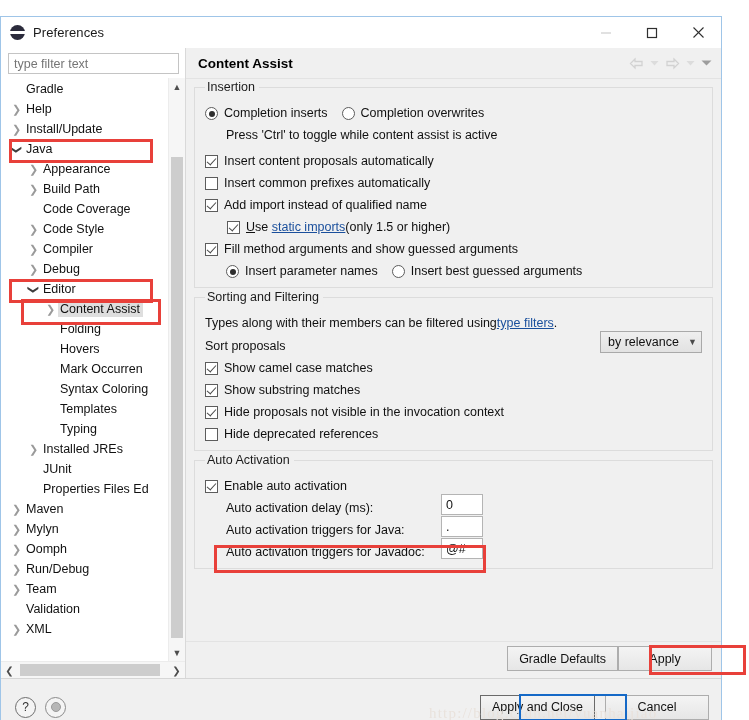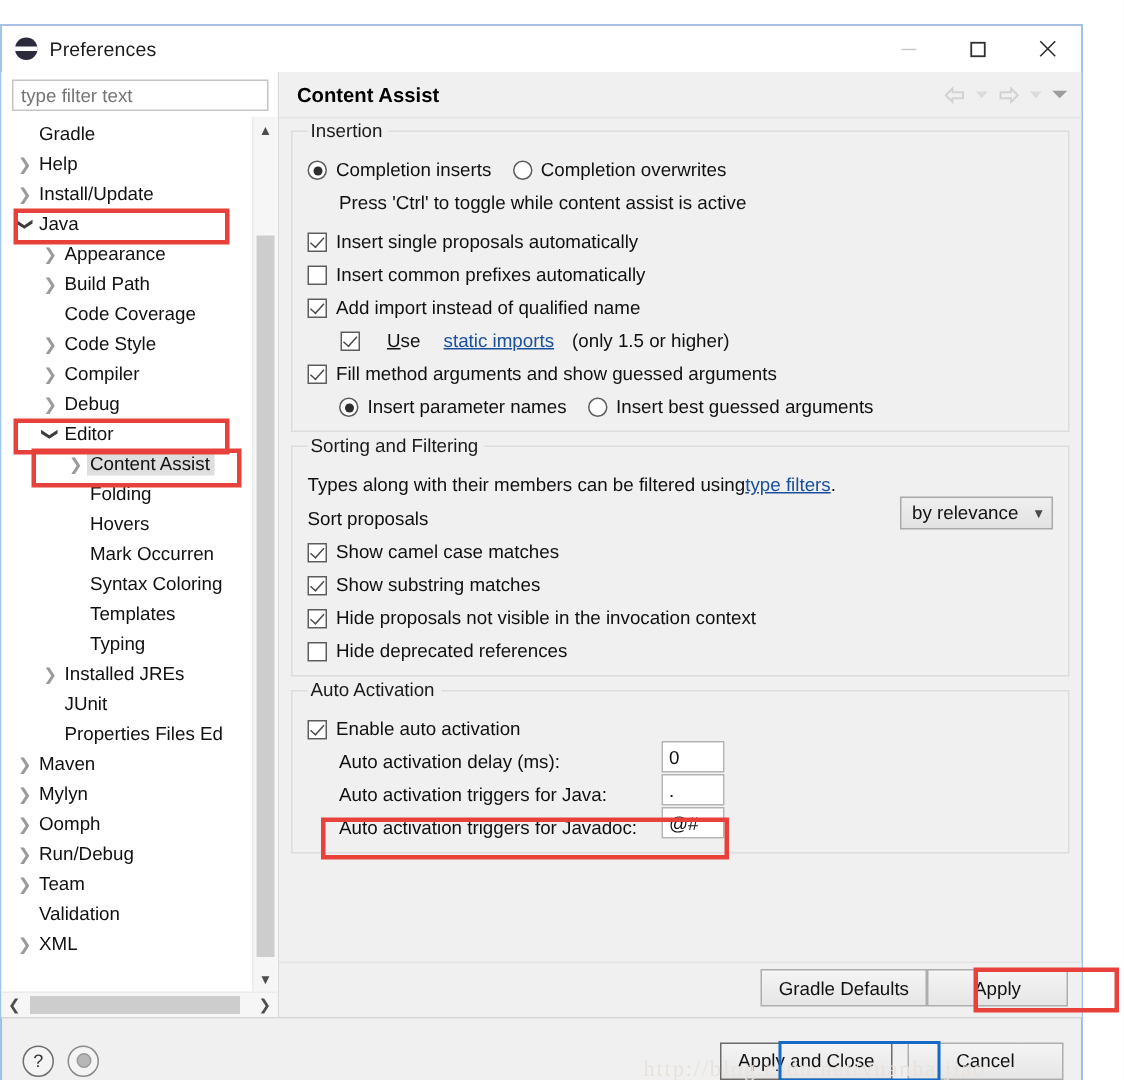--- a/index.html
+++ b/index.html
@@ -246,21 +246,21 @@
   }
   .group-inner { margin-top: -4px; }
 
   .row {
     display: flex;
     align-items: flex-end;
     min-height: 21px;
     margin: 1px 0;
   }
   .indent1 { padding-left: 21px; }
-  .indent2 { padding-left: 22px; gap: 12px; }
+  .indent2 { padding-left: 22px; }
 
   .cb {
     width: 13px; height: 13px;
     flex: 0 0 13px;
     border: 1px solid #5c5c5c;
     background: #ffffff;
     margin-right: 6px;
     position: relative;
     box-sizing: border-box;
   }
@@ -634,21 +634,21 @@
               <span class="lbl">Completion inserts</span>
               <span style="width:14px"></span>
               <span class="rb"></span>
               <span class="lbl">Completion overwrites</span>
             </div>
             <div class="row indent1">
               <span class="lbl">Press 'Ctrl' to toggle while content assist is active</span>
             </div>
             <div class="row" style="margin-top:5px">
               <span class="cb checked"></span>
-              <span class="lbl">Insert single proposals automatically</span>
+              <span class="lbl">Insert content proposals automatically</span>
             </div>
             <div class="row">
               <span class="cb"></span>
               <span class="lbl">Insert common prefixes automatically</span>
             </div>
             <div class="row">
               <span class="cb checked"></span>
               <span class="lbl">Add import instead of qualified name</span>
             </div>
             <div class="row indent2">

